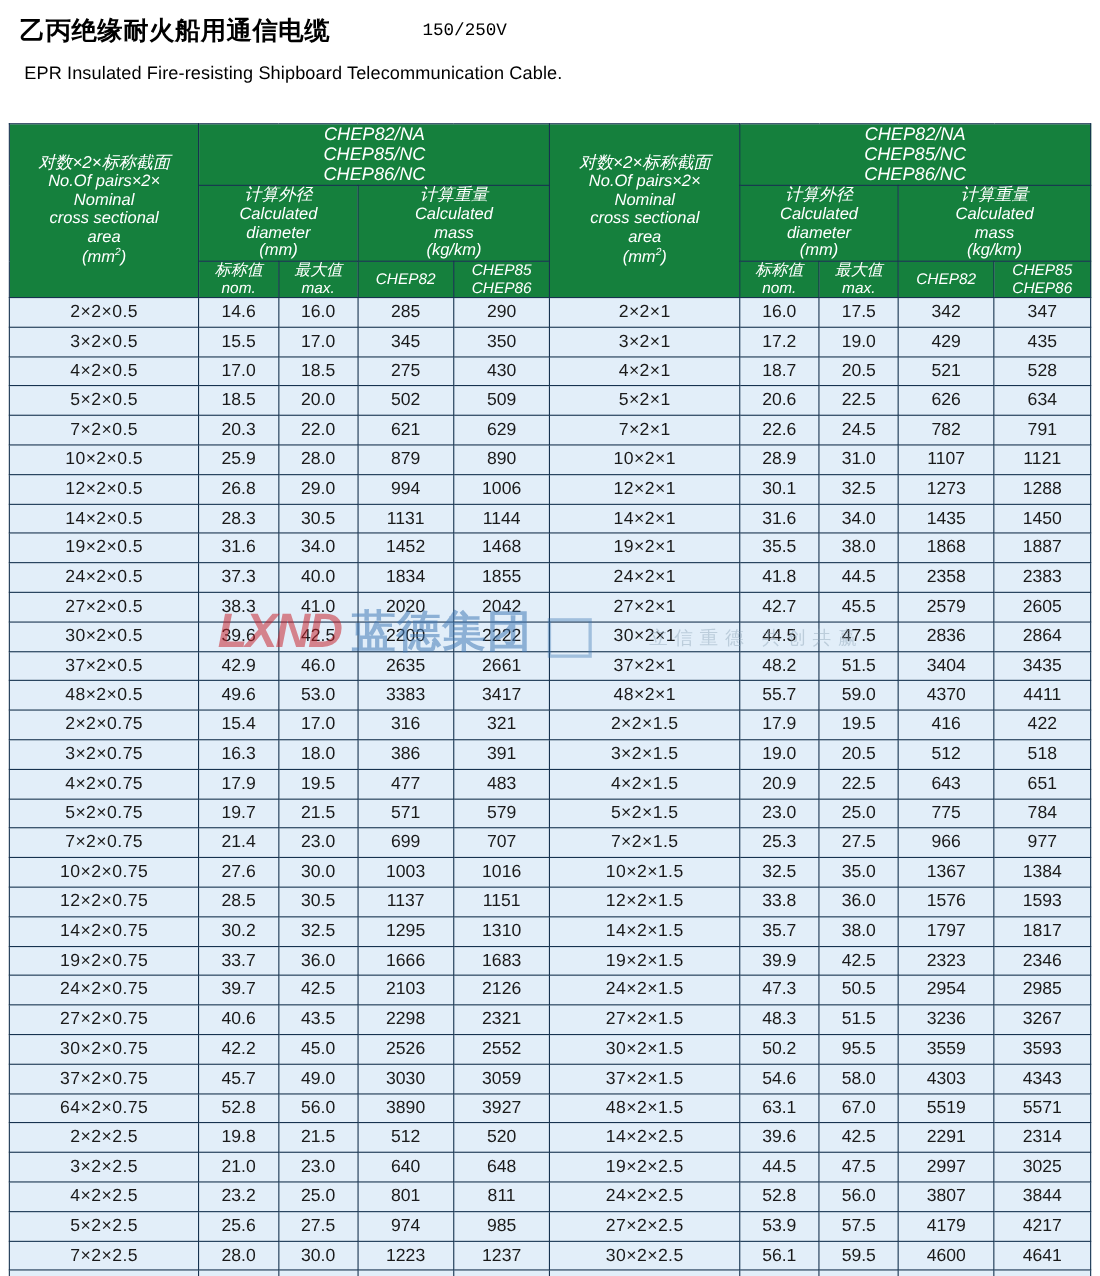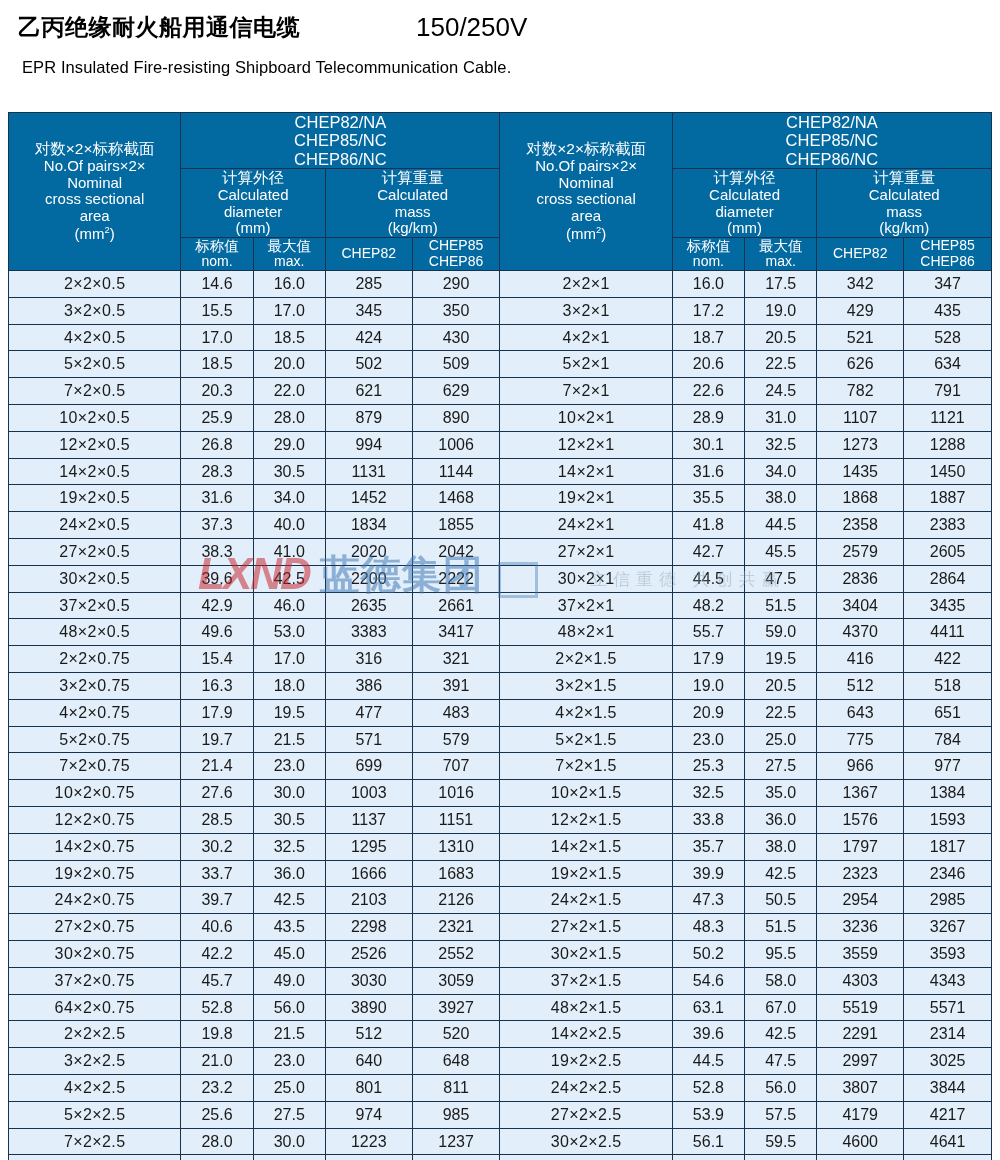--- a/index.html
+++ b/index.html
@@ -17,31 +17,32 @@
   }
 
   
   .title-row {
     position: absolute;
     left: 18px;
     top: 12px;
     width: 964px;
     display: flex;
     align-items: center;
+    font-family: Liberation Mono, monospace;
   }
   .title-cn {
     font-size: 23px;
     font-weight: bold;
     letter-spacing: 0.5px;
     white-space: nowrap;
   }
   .title-voltage {
-    font-size: 26px;
+    font-size: 16px;
     font-weight: normal;
-    margin-left: 116px;
+    margin-left: 84px;
     white-space: nowrap;
   }
   .subtitle {
     position: absolute;
     left: 22px;
     top: 58px;
     font-size: 16.5px;
     letter-spacing: 0.1px;
     white-space: nowrap;
   }
@@ -61,24 +62,25 @@
   }
   table.cable th,
   table.cable td {
     border: 1px solid #16324f;
     text-align: center;
     vertical-align: middle;
     padding: 0;
   }
   
   table.cable thead th {
-    background: #0369a1;
+    background: #15803d;
     color: #ffffff;
     font-weight: normal;
     line-height: 1.12;
+    font-style: italic;
   }
   .h-group {
     font-size: 16.5px;
     padding: 6px 2px 7px;
   }
   .h-spec {
     font-size: 15px;
     padding: 4px 2px;
   }
   .h-spec .cn { font-size: 15.5px; }
@@ -306,21 +308,21 @@
           <td class="spec">3×2×1</td>
           <td class="nom">17.2</td>
           <td class="max">19.0</td>
           <td class="m82">429</td>
           <td class="m8586">435</td>
         </tr>
         <tr>
           <td class="spec">4×2×0.5</td>
           <td class="nom">17.0</td>
           <td class="max">18.5</td>
-          <td class="m82">424</td>
+          <td class="m82">275</td>
           <td class="m8586">430</td>
           <td class="spec">4×2×1</td>
           <td class="nom">18.7</td>
           <td class="max">20.5</td>
           <td class="m82">521</td>
           <td class="m8586">528</td>
         </tr>
         <tr>
           <td class="spec">5×2×0.5</td>
           <td class="nom">18.5</td>

